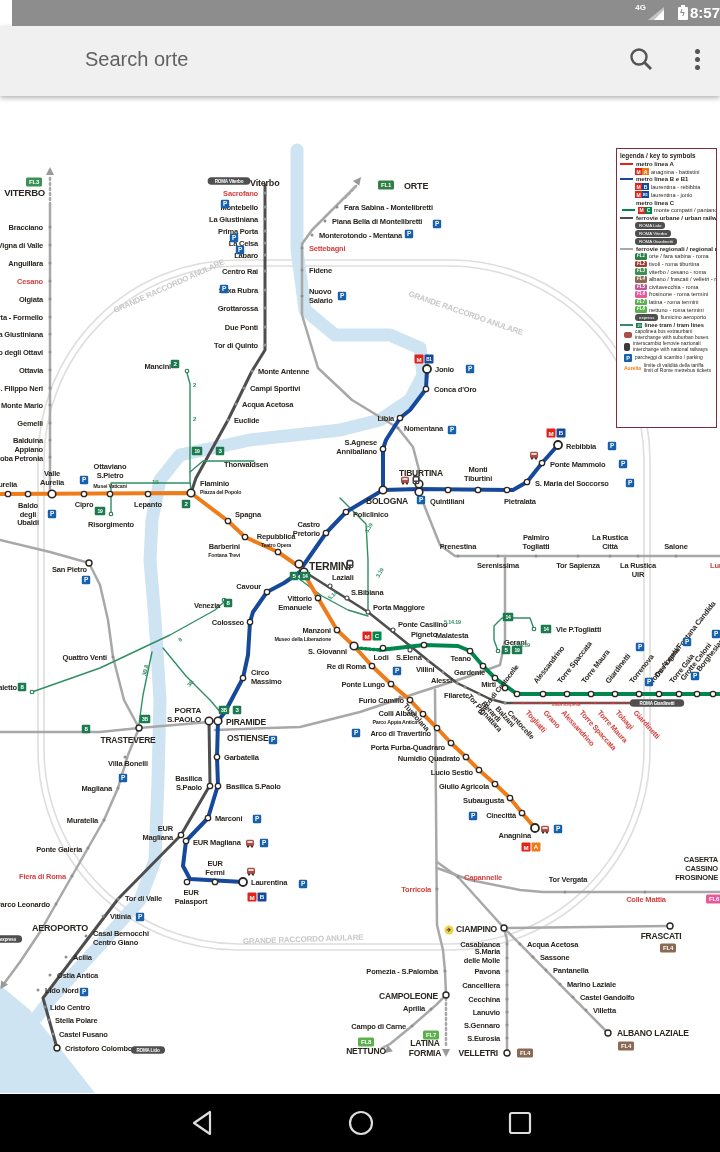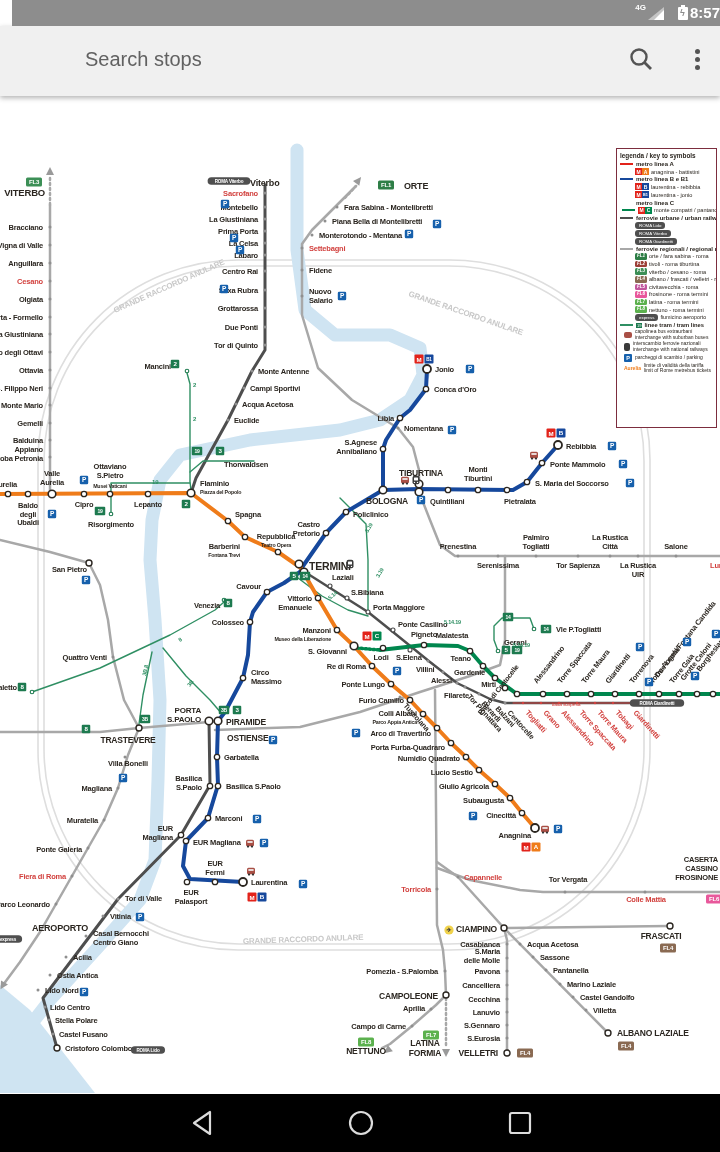--- a/index.html
+++ b/index.html
@@ -52,21 +52,21 @@
   <span class="sb-net">4G</span>
   <span class="sb-tri"></span>
   <span class="sb-tri2"></span>
   <span class="sb-batt">
       <span class="sb-bolt">ϟ</span>
     </span>
   <span class="sb-time">8:57</span>
 </div>
 
 <div class="searchbar">
-  <div class="search-text">Search stops</div>
+  <div class="search-text">Search orte</div>
   <svg class="mag" viewBox="0 0 26 26">
     <circle cx="11" cy="11" r="7.5" fill="none" stroke="#545454" stroke-width="2.4"></circle>
     <line x1="16.5" y1="16.5" x2="23" y2="23" stroke="#545454" stroke-width="2.8"></line>
   </svg>
   <div class="dots">
       <i></i>
       <i></i>
       <i></i>
     </div>
 </div>

